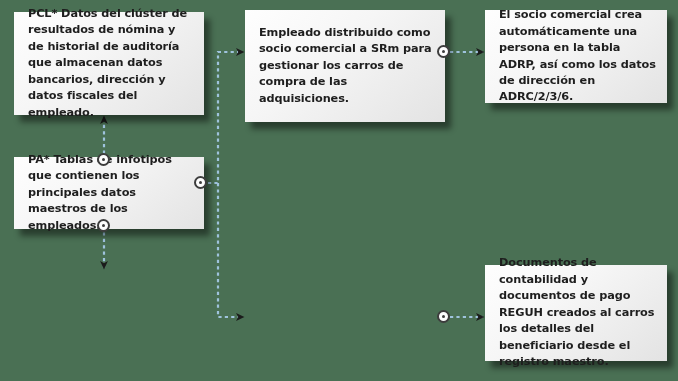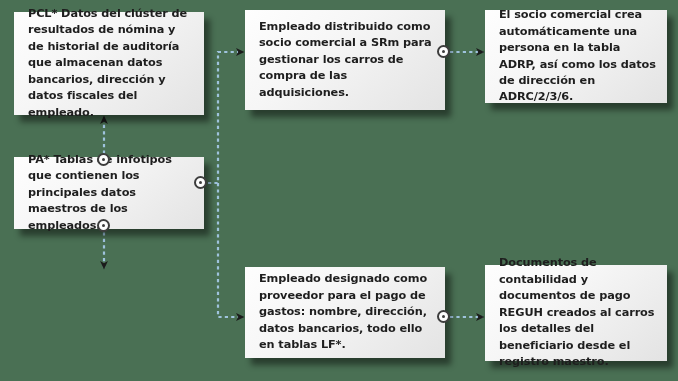--- a/index.html
+++ b/index.html
@@ -146,37 +146,32 @@
     </div>
   </div>
 
   <div class="node frame-gray" style="left:14px; top:157px; width:190px; height:72px;">
     <div class="inner">
       <div class="txt">PA* Tablas de infotipos que contienen los principales datos maestros de los empleados.</div>
     </div>
   </div>
 
 
-  <div class="node frame-red" style="left:245px; top:10px; width:200px; height:100px;text-decoration:underline;">
+  <div class="node frame-red" style="left:245px; top:10px; width:200px; height:112px;text-decoration:underline;">
     <div class="inner">
       <div class="txt">Empleado distribuido como socio comercial a SRm para gestionar los carros de compra de las adquisiciones.</div>
     </div>
   </div>
 
   <div class="node frame-red" style="left:485px; top:10px; width:182px; height:93px;">
     <div class="inner">
       <div class="txt">El socio comercial crea automáticamente una persona en la tabla ADRP, así como los datos de dirección en ADRC/2/3/6.</div>
     </div>
   </div>
 
-  <div class="node frame-green" style="left:245px; top:267px; width:200px; height:91px;">
-    <div class="inner">
-      <div class="txt">Empleado designado como proveedor para el pago de gastos: nombre, dirección, datos bancarios, todo ello en tablas LF*.</div>
-    </div>
-  </div>
 
   <div class="node frame-green-light" style="left:485px; top:265px; width:182px; height:96px;">
     <div class="inner">
       <div class="txt">Documentos de contabilidad y documentos de pago REGUH creados al carros los detalles del beneficiario desde el registro maestro.</div>
     </div>
   </div>
 
 </div>
 
 </body></html>

